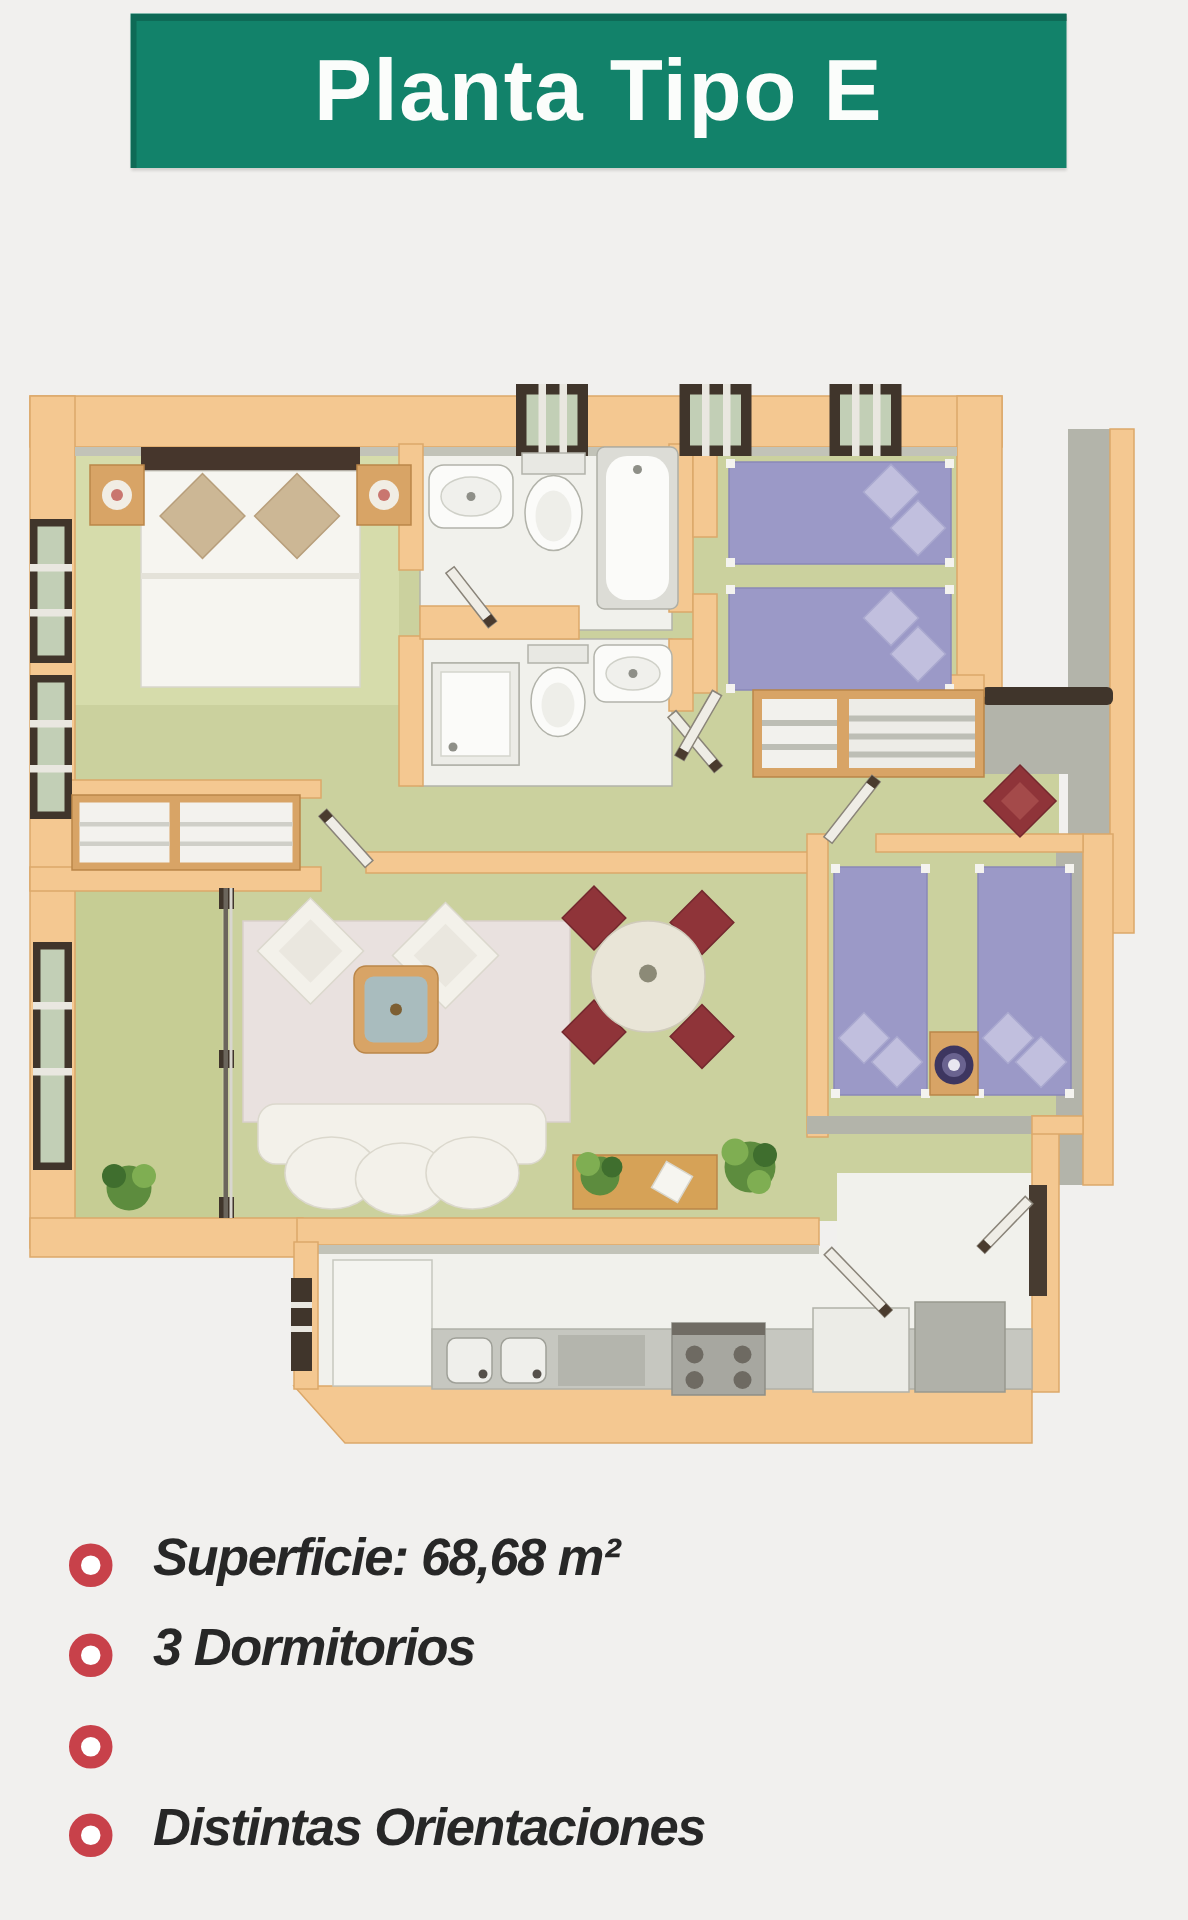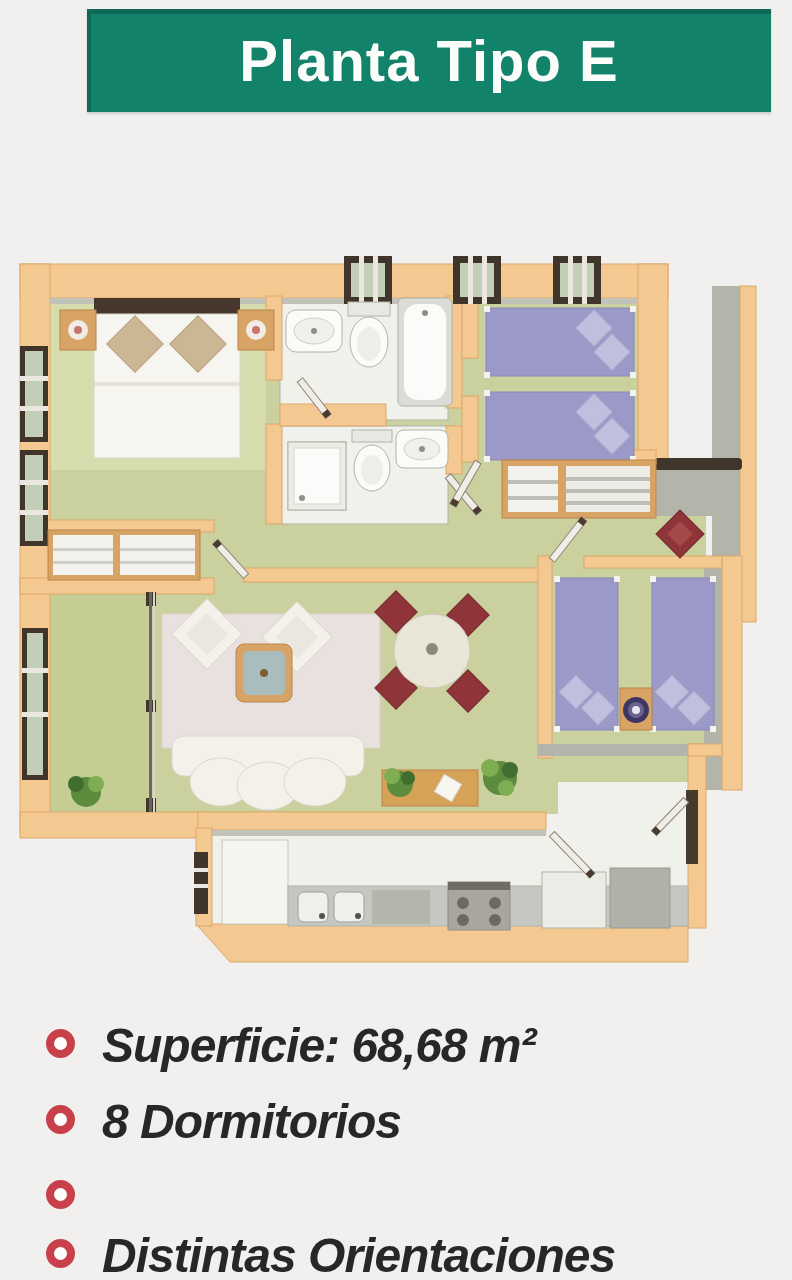--- a/index.html
+++ b/index.html
@@ -2,21 +2,21 @@
 <html style="--bg: #f1f0ee; --banner: #12826a; --red: #c8414a; --ink: #272727; --wall: #f4c891; --wallEdge: #dca86a; --wallGray: #b3b4aa; --grayLip: #c2c3b8; --floor: #cbd19e; --floorLight: #d6dcab; --terraceFloor: #c6cd94; --white: #f1f1ec; --fixture: #d9d9d3; --fixStroke: #b2b3aa; --purple: #9b99c7; --purpleLight: #c1bfde; --purpleStroke: #8a88b8; --bedWhite: #f6f5f0; --headboard: #46362c; --pillowTan: #ccb795; --wood: #d8a466; --woodStroke: #ba8649; --rug: #e9e1df; --sofa: #f3f1ea; --sofaStroke: #dbd8cd; --tableTop: #a9bcbe; --diningTable: #e9e5d7; --chairRed: #8f3439; --chairRedDark: #74282e; --frame: #40352b; --glass: #c2cfb6; --counter: #c6c7c0; --steel: #a7a7a0; --burner: #6e6a62; --plant: #5d8c3e; --plantDark: #3f6e2e; --plantLight: #7fae52; --lamp: #3d3660;"><head>
 <meta charset="utf-8">
 <style>
   html,body{margin:0;padding:0;}
   body{
     width:792px;height:1280px;position:relative;overflow:hidden;
     background:var(--bg,#f1f0ee);
     font-family:"Liberation Sans",sans-serif;
   }
   .banner{
-    position:absolute;left:87px;top:9px;width:684px;height:103px;
+    position:absolute;left:87px;top:9px;width:624px;height:103px;
     background:var(--banner,#12826a);
     box-shadow:inset 5px 6px 0 -1px rgba(8,64,50,.35), 0 2px 2px rgba(0,0,0,.15);
     display:flex;align-items:center;justify-content:center;
   }
   .banner span{
     color:#fbfdfb;font-size:58px;font-weight:bold;letter-spacing:1px;
   }
   .plan{position:absolute;left:0;top:255px;width:792px;height:712px;}
   .features{
     position:absolute;left:46px;top:1018px;width:720px;
@@ -24,21 +24,21 @@
   }
   .features li{
     display:flex;align-items:flex-start;margin-bottom:19px;
   }
   .dot{
     flex:none;width:13px;height:13px;border-radius:50%;
     border:8px solid var(--red,#c8414a);background:#ffffff;
     margin:11px 27px 0 0;
   }
   .ftxt{
-    font-style:italic;font-weight:bold;font-size:48px;line-height:1.18;
+    font-style:italic;font-weight:bold;font-size:35px;line-height:1.18;
     color:var(--ink,#272727);letter-spacing:-1px;
   }
 </style>
 </head>
 <body>
 
 <div class="banner">
   <span>Planta Tipo E</span>
 </div>
 
@@ -377,21 +377,21 @@
   </g>
 </svg>
 
 <ul class="features">
   <li>
     <span class="dot"></span>
     <span class="ftxt">Superficie: 68,68 m²</span>
   </li>
   <li>
     <span class="dot"></span>
-    <span class="ftxt">8 Dormitorios</span>
+    <span class="ftxt">3 Dormitorios</span>
   </li>
   <li>
     <span class="dot"></span>
   </li>
   <li>
     <span class="dot"></span>
     <span class="ftxt">Distintas Orientaciones</span>
   </li>
 </ul>
 

